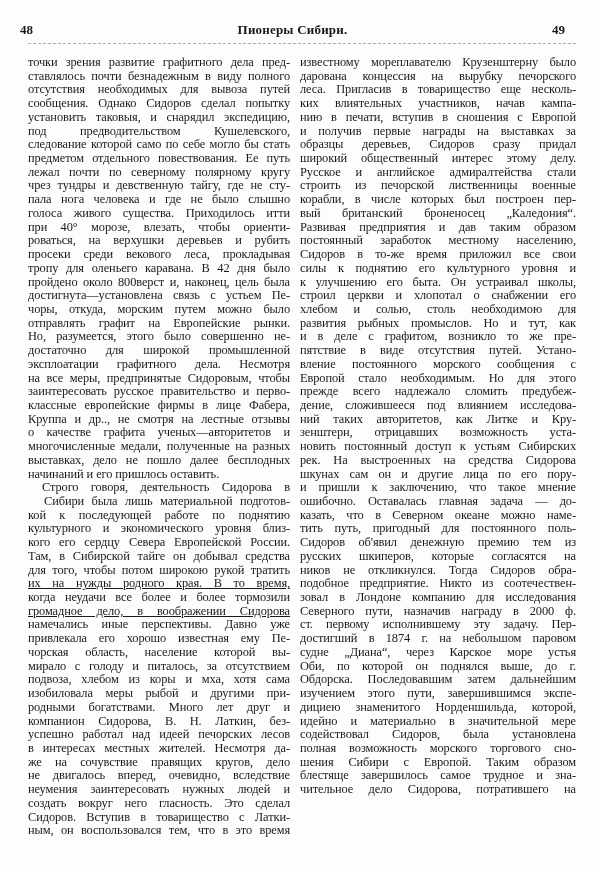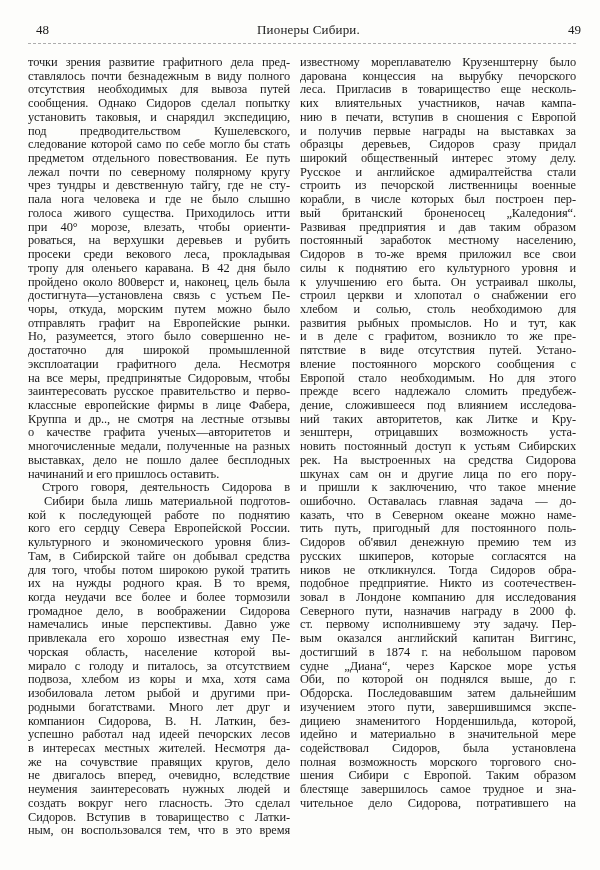--- a/index.html
+++ b/index.html
@@ -5,21 +5,21 @@
   html, body { margin: 0; padding: 0; }
   body {
     width: 600px; height: 870px;
     background: #fdfdfb;
     position: relative;
     overflow: hidden;
     font-family: "Liberation Serif", "DejaVu Serif", serif;
     color: #1a1a1a;
   }
   .header {
-    position: absolute; left: 36px; top: 20px; width: 545px; height: 20px;
+    position: absolute; left: 20px; top: 20px; width: 545px; height: 20px; font-weight: bold;
   }
   .pg-left, .pg-right, .running-title {
     position: absolute; top: 2px; font-size: 13px; line-height: 16px;
   }
   .pg-left { left: 0; }
   .pg-right { right: 0; }
   .running-title { left: 0; right: 0; text-align: center; letter-spacing: 0.2px; }
   .header-rule {
     position: absolute; left: 28px; top: 43px; width: 548px; height: 0;
     border-top: 1px dashed #9a9a9a;
@@ -82,33 +82,33 @@
     <span class="line" style="height: 13.7193px; line-height: 13.7193px;">заинтересовать русское правительство и перво-</span>
     <span class="line" style="height: 13.7193px; line-height: 13.7193px;">классные европейские фирмы в лице Фабера,</span>
     <span class="line" style="height: 13.7193px; line-height: 13.7193px;">Круппа и др.., не смотря на лестные отзывы</span>
     <span class="line" style="height: 13.7193px; line-height: 13.7193px;">о качестве графита ученых—авторитетов и</span>
     <span class="line" style="height: 13.7193px; line-height: 13.7193px;">многочисленные медали, полученные на разных</span>
     <span class="line" style="height: 13.7193px; line-height: 13.7193px;">выставках, дело не пошло далее бесплодных</span>
     <span class="line last" style="height: 13.7193px; line-height: 13.7193px;">начинаний и его пришлось оставить.</span>
     <span class="line indent" style="height: 13.7193px; line-height: 13.7193px;">Строго говоря, деятельность Сидорова в</span>
     <span class="line" style="height: 13.7193px; line-height: 13.7193px; margin-left: 16px;">Сибири была лишь материальной подготов-</span>
     <span class="line" style="height: 13.7193px; line-height: 13.7193px;">кой к последующей работе по поднятию</span>
+    <span class="line" style="height: 13.7193px; line-height: 13.7193px;">культурного и экономического уровня близ-</span>
     <span class="line" style="height: 13.7193px; line-height: 13.7193px;">кого его сердцу Севера Европейской России.</span>
-    <span class="line" style="height: 13.7193px; line-height: 13.7193px;">культурного и экономического уровня близ-</span>
     <span class="line" style="height: 13.7193px; line-height: 13.7193px;">Там, в Сибирской тайге он добывал средства</span>
     <span class="line" style="height: 13.7193px; line-height: 13.7193px;">для того, чтобы потом широкою рукой тратить</span>
-    <span class="line" style="height: 13.7193px; line-height: 13.7193px;">их на нужды родного края. В то время,</span>
+    <span class="line" style="height: 13.7193px; line-height: 13.7193px; text-decoration: underline;">их на нужды родного края. В то время,</span>
     <span class="line" style="height: 13.7193px; line-height: 13.7193px;">когда неудачи все более и более тормозили</span>
-    <span class="line" style="height: 13.7193px; line-height: 13.7193px;">громадное дело, в воображении Сидорова</span>
+    <span class="line" style="height: 13.7193px; line-height: 13.7193px; text-decoration: underline;">громадное дело, в воображении Сидорова</span>
     <span class="line" style="height: 13.7193px; line-height: 13.7193px;">намечались иные перспективы. Давно уже</span>
     <span class="line" style="height: 13.7193px; line-height: 13.7193px;">привлекала его хорошо известная ему Пе-</span>
     <span class="line" style="height: 13.7193px; line-height: 13.7193px;">чорская область, население которой вы-</span>
     <span class="line" style="height: 13.7193px; line-height: 13.7193px;">мирало с голоду и питалось, за отсутствием</span>
     <span class="line" style="height: 13.7193px; line-height: 13.7193px;">подвоза, хлебом из коры и мха, хотя сама</span>
-    <span class="line" style="height: 13.7193px; line-height: 13.7193px;">изобиловала летом рыбой и другими при-</span>
+    <span class="line" style="height: 13.7193px; line-height: 13.7193px;">изобиловала меры рыбой и другими при-</span>
     <span class="line" style="height: 13.7193px; line-height: 13.7193px;">родными богатствами. Много лет друг и</span>
     <span class="line" style="height: 13.7193px; line-height: 13.7193px;">компанион Сидорова, В. Н. Латкин, без-</span>
     <span class="line" style="height: 13.7193px; line-height: 13.7193px;">успешно работал над идеей печорских лесов</span>
     <span class="line" style="height: 13.7193px; line-height: 13.7193px;">в интересах местных жителей. Несмотря да-</span>
     <span class="line" style="height: 13.7193px; line-height: 13.7193px;">же на сочувствие правящих кругов, дело</span>
     <span class="line" style="height: 13.7193px; line-height: 13.7193px;">не двигалось вперед, очевидно, вследствие</span>
     <span class="line" style="height: 13.7193px; line-height: 13.7193px;">неумения заинтересовать нужных людей и</span>
     <span class="line" style="height: 13.7193px; line-height: 13.7193px;">создать вокруг него гласность. Это сделал</span>
     <span class="line" style="height: 13.7193px; line-height: 13.7193px;">Сидоров. Вступив в товарищество с Латки-</span>
     <span class="line" style="height: 13.7193px; line-height: 13.7193px;">ным, он воспользовался тем, что в это время</span>
@@ -149,21 +149,20 @@
     <span class="line" style="height: 13.7193px; line-height: 13.7193px;">ошибочно. Оставалась главная задача — до-</span>
     <span class="line" style="height: 13.7193px; line-height: 13.7193px;">казать, что в Северном океане можно наме-</span>
     <span class="line" style="height: 13.7193px; line-height: 13.7193px;">тить путь, пригодный для постоянного поль-</span>
     <span class="line" style="height: 13.7193px; line-height: 13.7193px;">Сидоров об'явил денежную премию тем из</span>
     <span class="line" style="height: 13.7193px; line-height: 13.7193px;">русских шкиперов, которые согласятся на</span>
     <span class="line" style="height: 13.7193px; line-height: 13.7193px;">ников не откликнулся. Тогда Сидоров обра-</span>
     <span class="line" style="height: 13.7193px; line-height: 13.7193px;">подобное предприятие. Никто из соотечествен-</span>
     <span class="line" style="height: 13.7193px; line-height: 13.7193px;">зовал в Лондоне компанию для исследования</span>
     <span class="line" style="height: 13.7193px; line-height: 13.7193px;">Северного пути, назначив награду в 2000 ф.</span>
     <span class="line" style="height: 13.7193px; line-height: 13.7193px;">ст. первому исполнившему эту задачу. Пер-</span>
-    <span class="line" style="height: 13.7193px; line-height: 13.7193px;">вым оказался английский капитан Виггинс,</span>
     <span class="line" style="height: 13.7193px; line-height: 13.7193px;">достигший в 1874 г. на небольшом паровом</span>
     <span class="line" style="height: 13.7193px; line-height: 13.7193px;">судне „Диана“, через Карское море устья</span>
     <span class="line" style="height: 13.7193px; line-height: 13.7193px;">Оби, по которой он поднялся выше, до г.</span>
     <span class="line" style="height: 13.7193px; line-height: 13.7193px;">Обдорска. Последовавшим затем дальнейшим</span>
     <span class="line" style="height: 13.7193px; line-height: 13.7193px;">изучением этого пути, завершившимся экспе-</span>
     <span class="line" style="height: 13.7193px; line-height: 13.7193px;">дициею знаменитого Норденшильда, которой,</span>
     <span class="line" style="height: 13.7193px; line-height: 13.7193px;">идейно и материально в значительной мере</span>
     <span class="line" style="height: 13.7193px; line-height: 13.7193px;">содействовал Сидоров, была установлена</span>
     <span class="line" style="height: 13.7193px; line-height: 13.7193px;">полная возможность морского торгового сно-</span>
     <span class="line" style="height: 13.7193px; line-height: 13.7193px;">шения Сибири с Европой. Таким образом</span>

